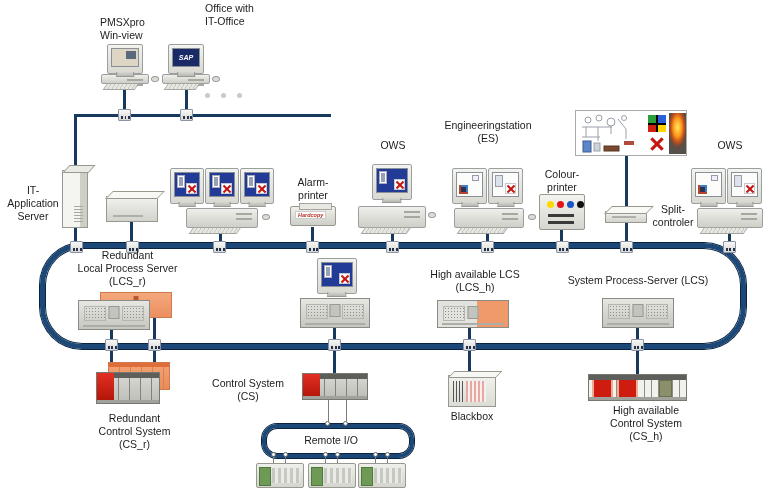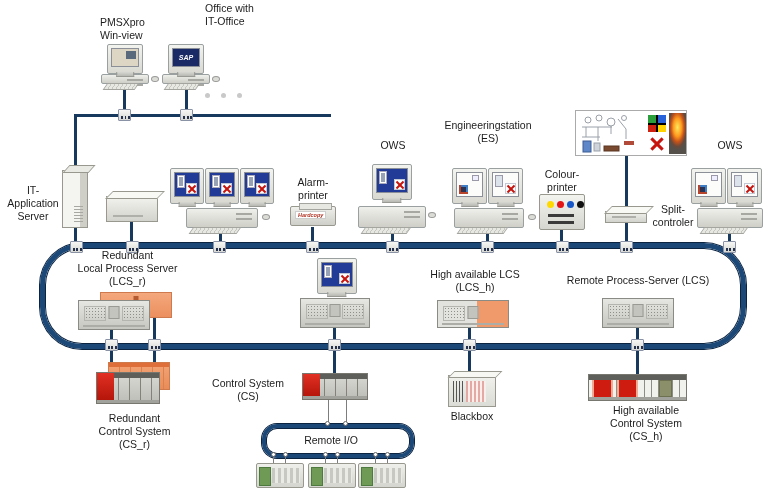--- a/index.html
+++ b/index.html
@@ -340,21 +340,21 @@
   </div>
 
   <div class="lbl" style="left:414px;top:268px;width:122px;">High available LCS
 (LCS_h)</div>
   <div class="line" style="left:468px;top:327px;width:3px;height:48px;"></div>
   <div class="rack half" style="left:437px;top:300px;width:72px;height:28px;">
     <i class="vent l"></i>
       <i class="cpu"></i>
   </div>
 
-  <div class="lbl" style="left:557px;top:274px;width:162px;">Remote Process-Server (LCS)</div>
+  <div class="lbl" style="left:557px;top:274px;width:162px;">System Process-Server (LCS)</div>
   <div class="line" style="left:636px;top:328px;width:3px;height:47px;"></div>
   <div class="rack" style="left:602px;top:298px;width:72px;height:30px;">
     <i class="vent l"></i>
       <i class="vent r"></i>
       <i class="cpu"></i>
   </div>
 
   <div class="plc-orange" style="left:108px;top:362px;width:62px;height:28px;"></div>
   <div class="plc" style="left:96px;top:372px;width:64px;height:32px;">
     <i class="redmod"></i>

